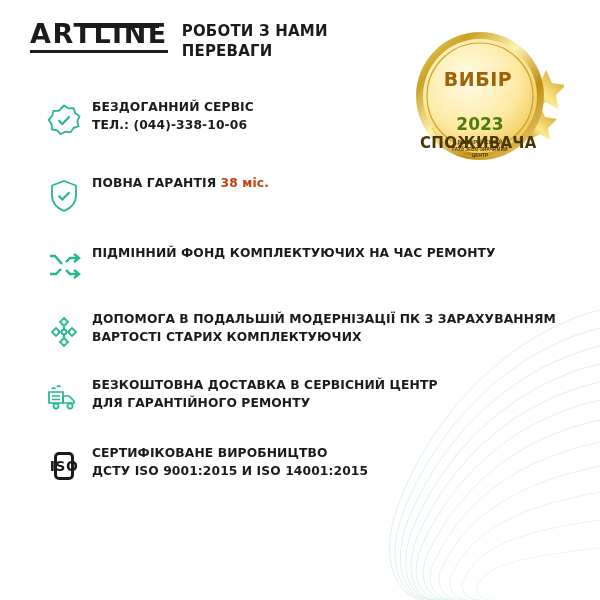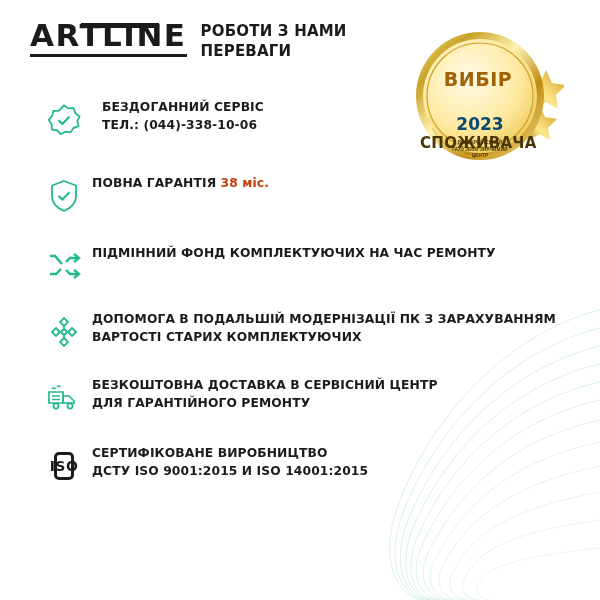--- a/index.html
+++ b/index.html
@@ -27,21 +27,21 @@
   .header {
     position: absolute;
     left: 30px; top: 20px;
     display: flex;
     align-items: flex-start;
   }
   .logo {
     position: relative;
     font-family: "DejaVu Sans", sans-serif;
     font-weight: bold;
-    font-size: 31px;
+    font-size: 27px;
     letter-spacing: 1.5px;
     color: #1b1b1b;
     line-height: 1;
     padding-bottom: 6px;
   }
   .logo .bar {
     position: absolute;
     left: 51px;
     top: 3px;
     width: 78px;
@@ -101,21 +101,21 @@
     margin-top: 40px;
   }
   .badge-year {
     position: absolute;
     left: 10px; top: 90px;
     width: 112px;
     text-align: center;
     font-family: "DejaVu Sans", sans-serif;
     font-weight: bold;
     font-size: 17px;
-    color: #0c4a6e;
+    color: #4d7c0f;
   }
   .badge-small {
     position: absolute;
     left: 22px; top: 116px;
     width: 88px;
     text-align: center;
     font-family: "Liberation Sans", sans-serif;
     font-weight: bold;
     font-size: 4.6px;
     line-height: 1.45;
@@ -148,21 +148,21 @@
     flex: 1 1 auto;
     font-family: "DejaVu Sans", sans-serif;
     font-weight: bold;
     font-size: 12.3px;
     line-height: 1.45;
     color: #1b1b1b;
     letter-spacing: .1px;
     padding-top: 1px;
   }
   .item-text .accent { color: #c2410c; }
-  .item.gap-1 { margin-bottom: 32px; gap: 10px; }
+  .item.gap-1 { margin-bottom: 32px; }
   .item.gap-2 { margin-bottom: 26px; }
   .item.gap-3 { margin-bottom: 22px; }
   .item.gap-4 { margin-bottom: 22px; }
   .item.gap-5 { margin-bottom: 24px; }
 
   .iso {
     width: 20px; height: 28px;
     border: 3px solid #1b1b1b;
     border-radius: 5px;
     display: flex;

